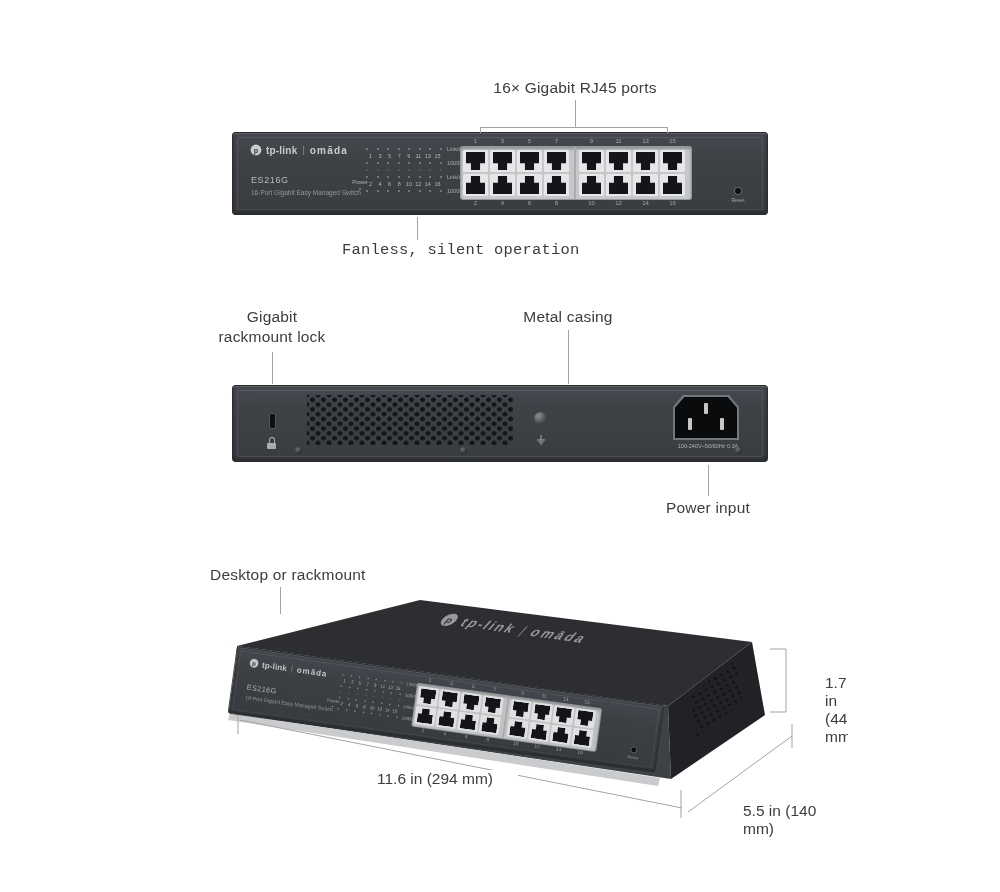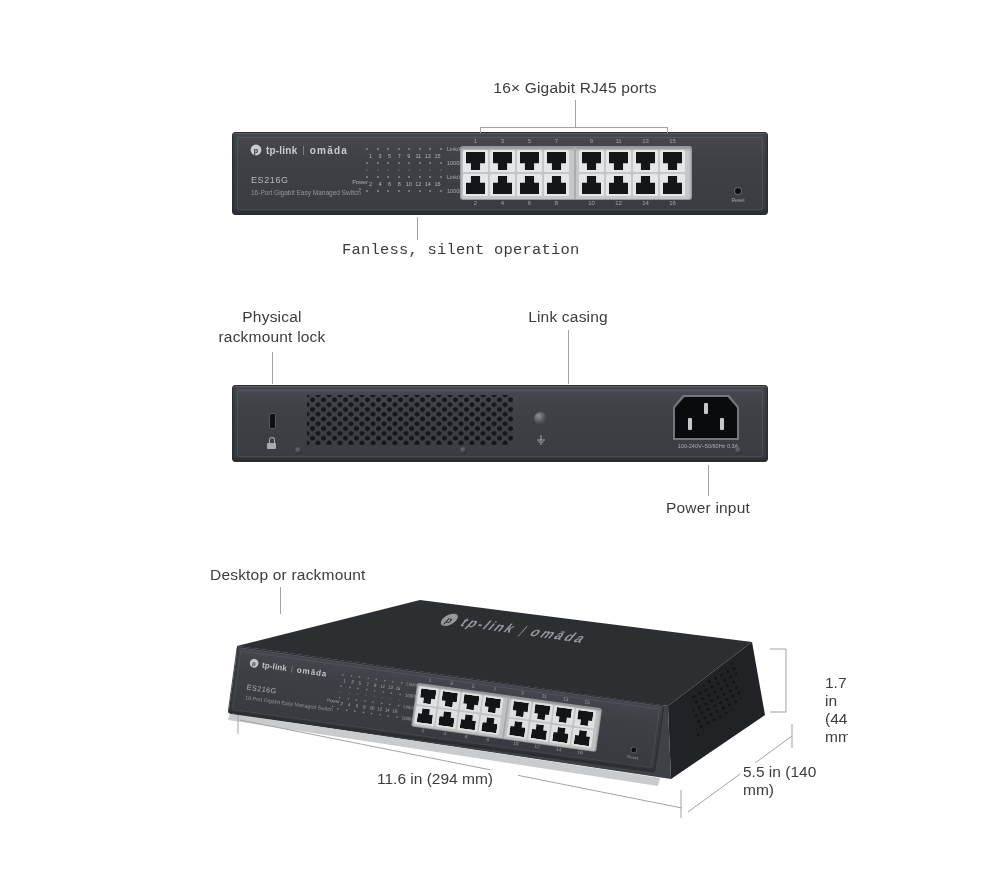--- a/index.html
+++ b/index.html
@@ -267,24 +267,24 @@
       <span class="pnum bot" style="left: 311px;">8</span>
       <span class="pnum bot" style="left: 346px;">10</span>
       <span class="pnum bot" style="left: 373px;">12</span>
       <span class="pnum bot" style="left: 400px;">14</span>
       <span class="pnum bot" style="left: 427px;">16</span>
     </div>
 
   <div class="line v" style="left:417px;top:217px;height:23px;"></div>
   <div class="callout" style="left:342px;top:241px;font-family:Liberation Mono, monospace;">Fanless, silent operation</div>
 
-  <div class="callout center" style="left:192px;top:308px;width:160px;">Physical</div>
+  <div class="callout center" style="left:192px;top:308px;width:160px;">Gigabit</div>
   <div class="callout center" style="left:192px;top:328px;width:160px;">rackmount lock</div>
   <div class="line v" style="left:272px;top:352px;height:32px;"></div>
-  <div class="callout center" style="left:488px;top:308px;width:160px;">Link casing</div>
+  <div class="callout center" style="left:488px;top:308px;width:160px;">Metal casing</div>
   <div class="line v" style="left:568px;top:330px;height:54px;"></div>
 
   <div class="panel" style="left:232px;top:385px;width:536px;height:77px;">
     <div class="panel-outline"></div>
     <div class="kens-slot"></div>
     <div class="lock-icon">
       <span class="lock-shackle"></span>
       <span class="lock-body"></span>
     </div>
     <div class="vent-field"></div>
@@ -516,14 +516,14 @@
         <span class="pnum bot" style="left: 311px;">8</span>
         <span class="pnum bot" style="left: 346px;">10</span>
         <span class="pnum bot" style="left: 373px;">12</span>
         <span class="pnum bot" style="left: 400px;">14</span>
         <span class="pnum bot" style="left: 427px;">16</span>
       </div>
     </div>
 
   <div class="dim-label" style="left:790px;top:674px;margin-left:32px;">1.7 in (44 mm)</div>
   <div class="dim-label center" style="left:352px;top:770px;width:160px;">11.6  in (294 mm)</div>
-  <div class="dim-label" style="left:740px;top:763px;">5.5  in (140 mm)</div>
+  <div class="dim-label" style="left:740px;top:802px;">5.5  in (140 mm)</div>
 </div>
 
 </body></html>

